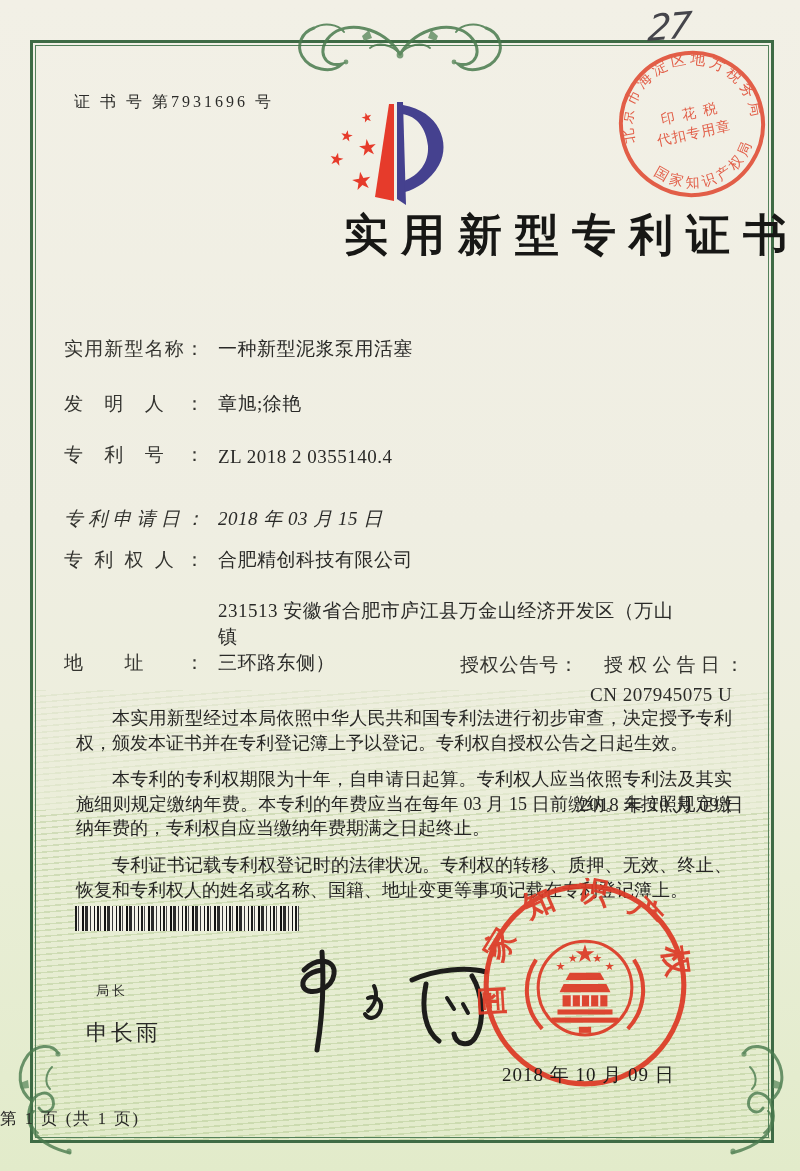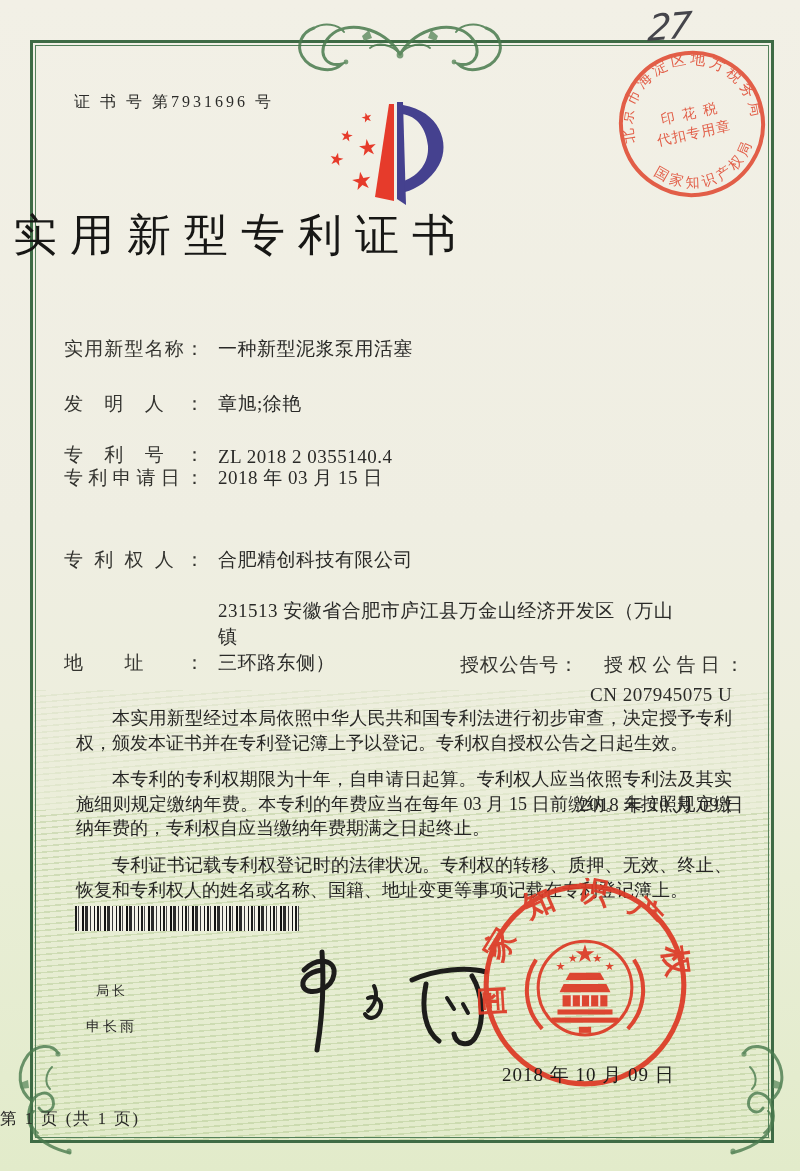--- a/index.html
+++ b/index.html
@@ -29,47 +29,47 @@
   .handwritten{
     position:absolute;left:648px;top:6px;z-index:4;
     font-family:"DejaVu Sans",sans-serif;font-style:italic;font-size:36px;color:#45454b;
     transform:rotate(-5deg) skewX(-10deg);letter-spacing:-2px;
   }
   .cert-no{position:absolute;left:74px;top:92px;font-size:16px;color:#2c2c2a;letter-spacing:3px;z-index:4;}
   .tax-stamp{position:absolute;left:612px;top:44px;width:160px;height:160px;z-index:5;opacity:.88;transform:rotate(-12deg);}
   .logo{position:absolute;left:325px;top:95px;width:150px;height:152px;z-index:4;}
   .logo-star{position:absolute;color:#e63b2b;line-height:1;font-family:"DejaVu Sans",sans-serif;}
   .title{
-    position:absolute;left:0;right:0;top:206px;text-align:left;z-index:4;
-    font-size:44px;font-weight:400;letter-spacing:13px;color:#171715;text-indent:13px;
+    position:absolute;left:0;right:0;top:206px;text-align:right;z-index:4;
+    font-size:44px;font-weight:700;letter-spacing:13px;color:#171715;text-indent:13px;
   }
   .row{position:absolute;left:64px;display:flex;align-items:flex-end;z-index:4;font-size:19px;color:#2a2a28;}
   .row .lbl{display:inline-block;width:140px;flex:0 0 140px;text-align:justify;text-align-last:justify;color:#33332f;}
   .row .val{margin-left:14px;white-space:pre-line;letter-spacing:.5px;}
   .row-name{top:336px;}
   .row-inventor{top:391px;}
   .row-patentno{top:442px;}
-  .row-filing{top:465px;}
+  .row-filing{top:506px;font-style:italic;}
   .row-patentee{top:547px;}
   .row-address{top:598px;right:120px;}
   .row-grant{top:652px;right:56px;flex-direction:column;}
   .grant-right{position:absolute;left:396px;top:0;display:flex;}
   .grant-right .lbl2{display:inline-block;width:118px;text-align:justify;text-align-last:justify;color:#33332f;}
   .grant-right .val{margin-left:12px;margin-top:32px;}
   .body-text{position:absolute;left:64px;right:56px;top:694px;z-index:4;font-size:18px;line-height:24.6px;color:#262624;text-align:justify;}
   .body-text p{margin:12px;text-indent:2em;}
   .barcode{
     position:absolute;left:75px;top:906px;width:224px;height:25px;z-index:4;
     background:repeating-linear-gradient(90deg,
       #1b1b1b 0 2px,#f4f2e8 2px 3px,#4c4c4c 3px 4px,#f4f2e8 4px 7px,
       #111 7px 9px,#f4f2e8 9px 10px,#2a2a2a 10px 13px,#f4f2e8 13px 15px,
       #3a3a3a 15px 16px,#f4f2e8 16px 19px,#151515 19px 20px,#f4f2e8 20px 22px);
   }
   .director-title{position:absolute;left:96px;top:982px;font-size:13px;letter-spacing:3px;color:#2a2a28;z-index:4;}
-  .director-name{position:absolute;left:86px;top:1018px;font-size:14px;letter-spacing:3px;color:#2a2a28;z-index:4;text-align:right;}
+  .director-name{position:absolute;left:86px;top:1018px;font-size:22px;letter-spacing:3px;color:#2a2a28;z-index:4;text-align:right;}
   .signature{position:absolute;left:276px;top:946px;z-index:4;}
   .seal{position:absolute;left:478px;top:878px;width:214px;height:214px;z-index:5;opacity:.93;}
   .seal-date{position:absolute;left:502px;top:1062px;z-index:6;font-size:19px;color:#1d1d1b;letter-spacing:1px;}
   .footer{position:absolute;left:0;right:0;top:1108px;font-size:16.5px;letter-spacing:2px;color:#2a2a28;z-index:4;}
 </style>
 </head>
 <body>
 
 <div class="page">
 

